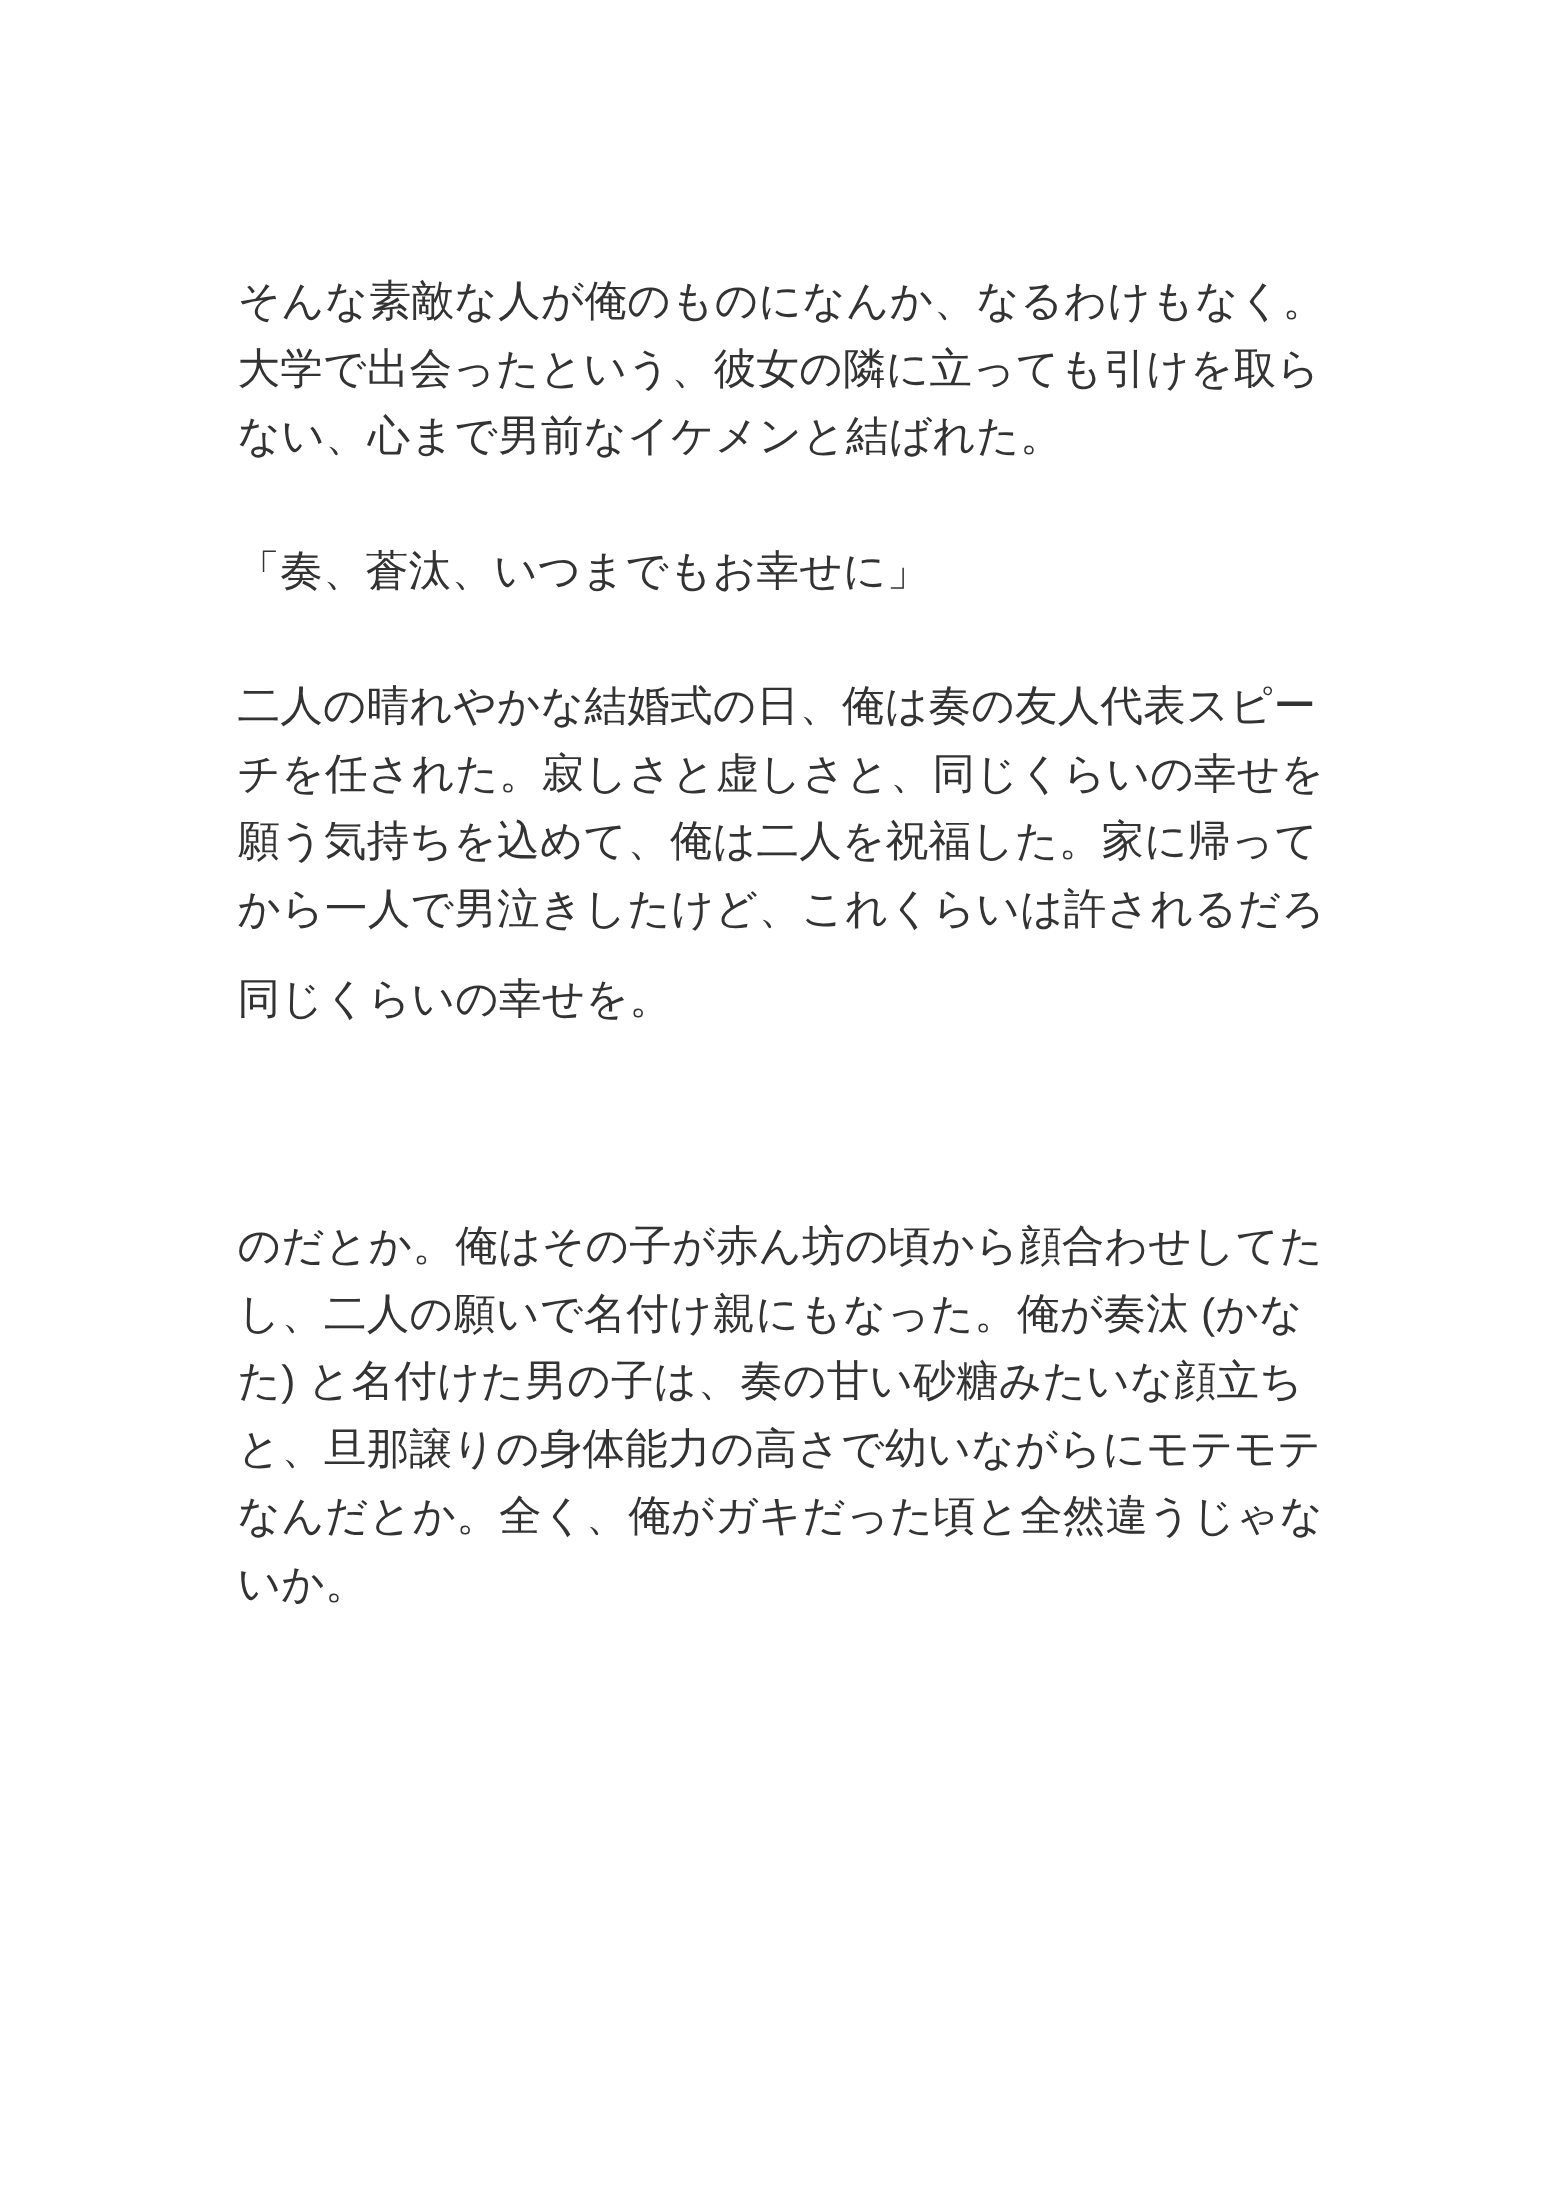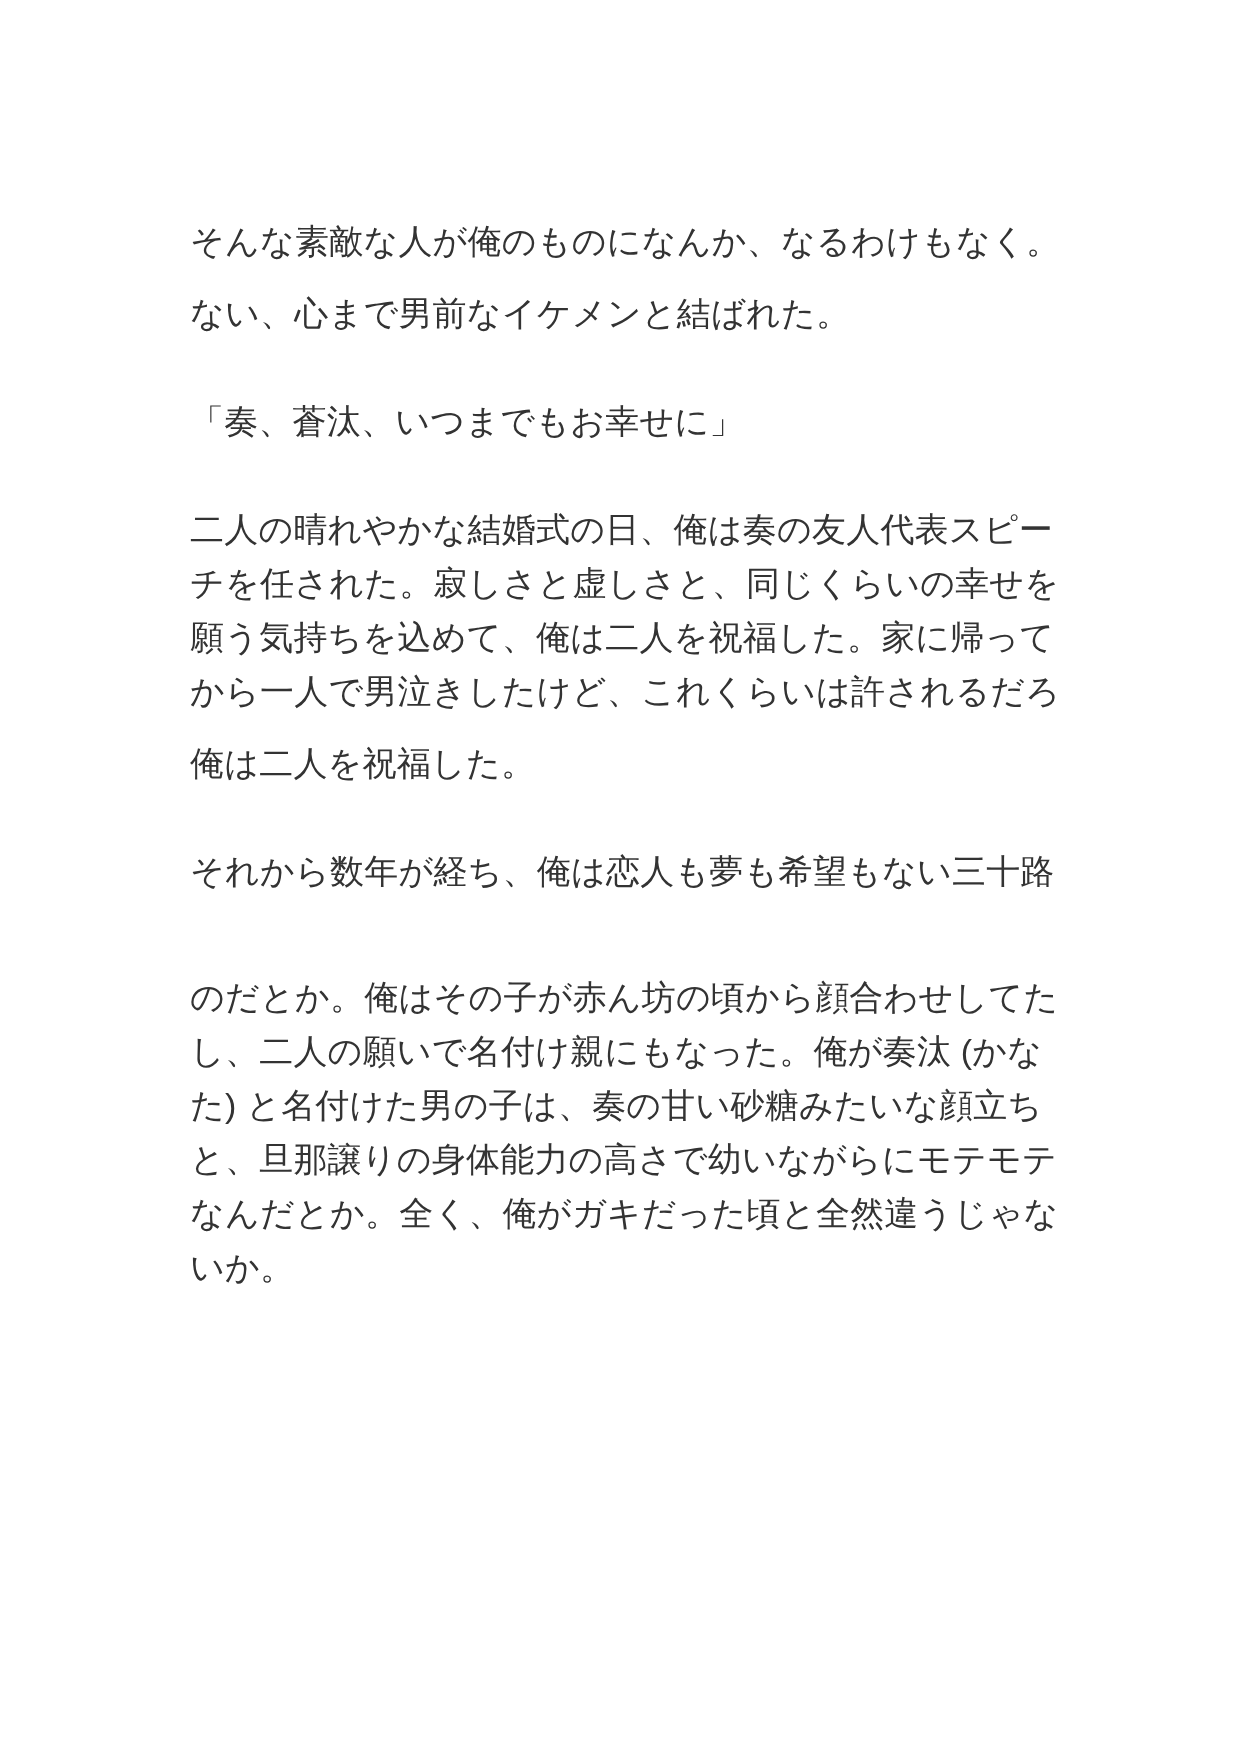--- a/index.html
+++ b/index.html
@@ -37,39 +37,39 @@
   }
 </style>
 </head>
 <body>
 
 <div class="page" style="background: rgb(255, 255, 255); color: rgb(51, 51, 51);">
   <div class="content">
 
     <p class="paragraph">
       <span class="text-line">そんな素敵な人が俺のものになんか、なるわけもなく。</span><br>
-      <br>
+      <span class="text-line">大学で出会ったという、彼女の隣に立っても引けを取ら</span><br>
       <span class="text-line">ない、心まで男前なイケメンと結ばれた。</span>
     </p>
 
     <p class="paragraph">
       <span class="text-line">「奏、蒼汰、いつまでもお幸せに」</span>
     </p>
 
     <p class="paragraph">
       <span class="text-line">二人の晴れやかな結婚式の日、俺は奏の友人代表スピー</span><br>
       <span class="text-line">チを任された。寂しさと虚しさと、同じくらいの幸せを</span><br>
       <span class="text-line">願う気持ちを込めて、俺は二人を祝福した。家に帰って</span><br>
       <span class="text-line">から一人で男泣きしたけど、これくらいは許されるだろ</span><br>
       <br>
-      <span class="text-line">俺は二人を祝福した。</span>
+      <span class="text-line">同じくらいの幸せを。</span>
     </p>
 
     <p class="paragraph">
-      <span class="text-line">それから数年が経ち、俺は恋人も夢も希望もない三十路</span><br>
+      <br>
     </p>
 
     <p class="paragraph">
       <br>
       <span class="text-line">のだとか。俺はその子が赤ん坊の頃から顔合わせしてた</span><br>
       <span class="text-line">し、二人の願いで名付け親にもなった。俺が奏汰 (かな</span><br>
       <span class="text-line">た) と名付けた男の子は、奏の甘い砂糖みたいな顔立ち</span><br>
       <span class="text-line">と、旦那譲りの身体能力の高さで幼いながらにモテモテ</span><br>
       <span class="text-line">なんだとか。全く、俺がガキだった頃と全然違うじゃな</span><br>
       <span class="text-line">いか。</span>

